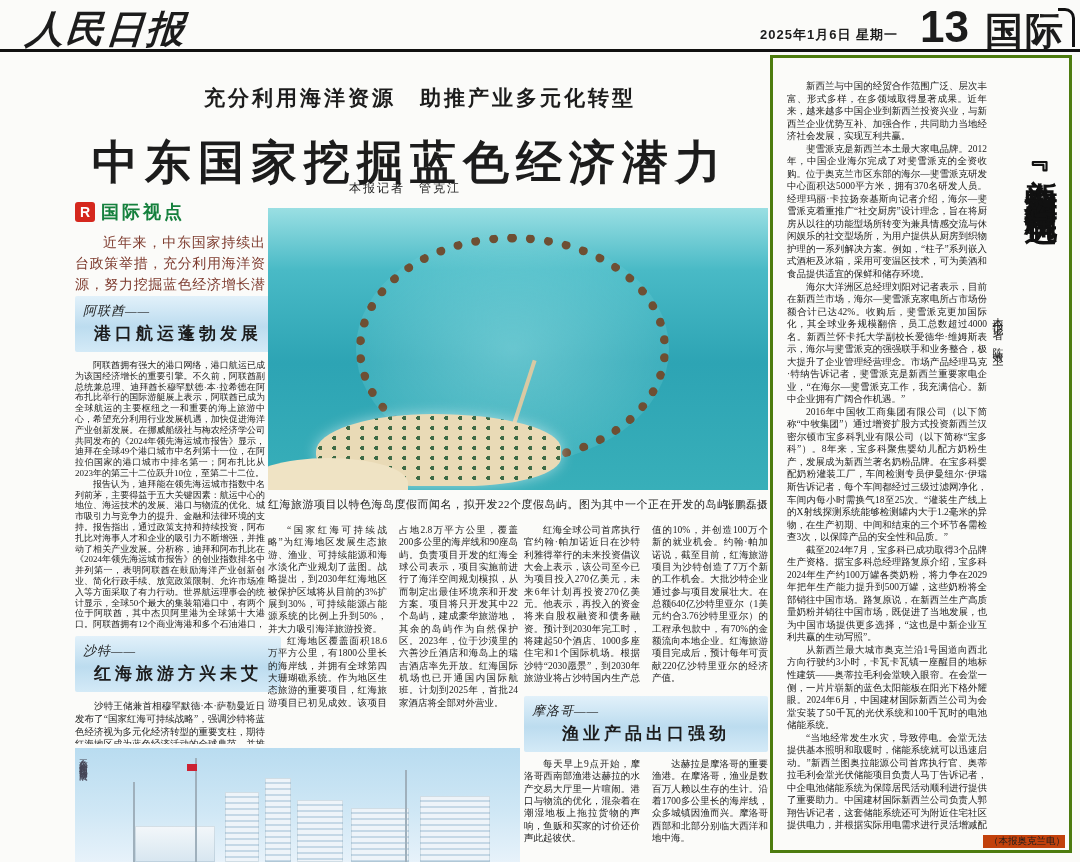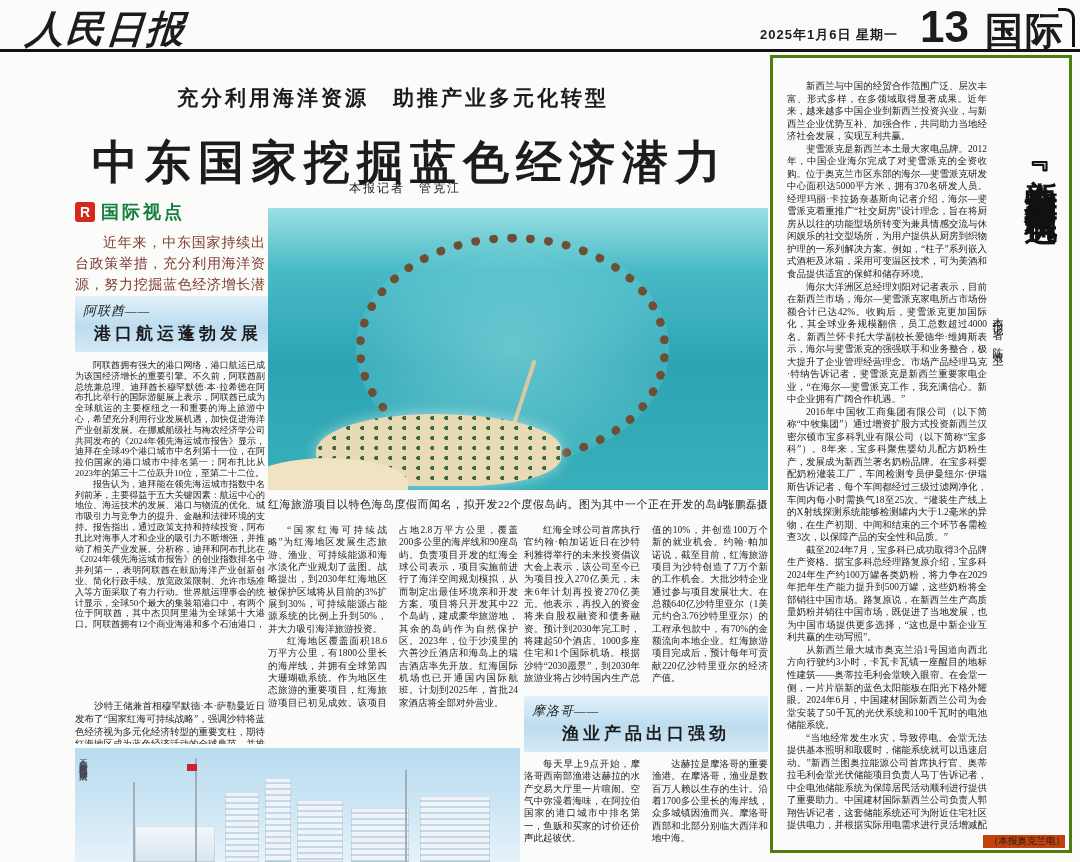--- a/index.html
+++ b/index.html
@@ -9,21 +9,21 @@
   
   #masthead{left:26px;top:4px;font-size:38px;font-weight:bold;font-style:italic;
             font-family:"DejaVu Serif",serif;letter-spacing:2px;transform:skewX(-4deg);}
   #header-rule{left:0;top:49px;width:1080px;height:3px;background:#111;}
   #page-date{left:760px;top:26px;font-size:13px;font-weight:bold;letter-spacing:1px;font-family:"Liberation Sans",sans-serif;}
   #page-number{left:920px;top:2px;font-size:44px;font-weight:bold;font-family:"Liberation Sans",sans-serif;}
   #section-name{left:985px;top:6px;font-size:38px;font-weight:900;font-family:"Liberation Sans",sans-serif;letter-spacing:2px;}
   #corner-bracket{left:1058px;top:8px;width:14px;height:36px;border-top:3px solid #111;
                   border-right:3px solid #111;border-top-right-radius:10px;}
   
-  #kicker{left:63px;top:84px;width:660px;text-align:center;font-size:21px;font-weight:bold;letter-spacing:3px;}
+  #kicker{left:90px;top:84px;width:660px;text-align:center;font-size:21px;font-weight:bold;letter-spacing:3px;}
   #headline{left:60px;top:112px;width:700px;text-align:center;font-size:46px;font-weight:900;
             letter-spacing:7px;font-family:"Liberation Sans",sans-serif;margin-top:20px;}
   #byline-main{left:75px;top:180px;width:660px;text-align:center;font-size:12px;letter-spacing:2px;}
   
   .leftcol{left:75px;width:190px;}
   #viewpoint-badge{top:200px;display:flex;align-items:center;gap:6px;}
   #badge-r{width:20px;height:20px;background:#d5281e;color:#fff;font-weight:bold;font-size:14px;
            display:flex;align-items:center;justify-content:center;border-radius:3px;font-family:"Liberation Sans",sans-serif;}
   #badge-label{color:#15803d;font-size:18px;font-weight:900;letter-spacing:3px;font-family:"Liberation Sans",sans-serif;}
   #viewpoint-intro{top:232px;font-size:14px;line-height:1.5;text-align:justify;color:#7d3a2d;text-indent:2em;}
@@ -101,20 +101,24 @@
 
   <div class="abs leftcol sec-head" id="uae-head">
     <div class="sec-country">阿联酋——</div>
     <div class="sec-title">港口航运蓬勃发展</div>
   </div>
   <div class="abs leftcol" id="uae-body">
     <p>阿联酋拥有强大的港口网络，港口航运已成为该国经济增长的重要引擎。不久前，阿联酋副总统兼总理、迪拜酋长穆罕默德·本·拉希德在阿布扎比举行的国际游艇展上表示，阿联酋已成为全球航运的主要枢纽之一和重要的海上旅游中心，希望充分利用行业发展机遇，加快促进海洋产业创新发展。在挪威船级社与梅农经济学公司共同发布的《2024年领先海运城市报告》显示，迪拜在全球49个港口城市中名列第十一位，在阿拉伯国家的港口城市中排名第一；阿布扎比从2023年的第三十二位跃升10位，至第二十二位。</p>
     <p>报告认为，迪拜能在领先海运城市指数中名列前茅，主要得益于五大关键因素：航运中心的地位、海运技术的发展、港口与物流的优化、城市吸引力与竞争力的提升、金融和法律环境的支持。报告指出，通过政策支持和持续投资，阿布扎比对海事人才和企业的吸引力不断增强，并推动了相关产业发展。分析称，迪拜和阿布扎比在《2024年领先海运城市报告》的创业指数排名中并列第一，表明阿联酋在鼓励海洋产业创新创业、简化行政手续、放宽政策限制、允许市场准入等方面采取了有力行动。世界航运理事会的统计显示，全球50个最大的集装箱港口中，有两个位于阿联酋，其中杰贝阿里港为全球第十大港口。阿联酋拥有12个商业海港和多个石油港口，阿联酋港口占海合会国家集装箱和货物吞吐量的60%左右。根据联合国贸易和发展会议的报告，阿联酋在全球拥有船舶和航运速度最快的经济体中排名靠前，在班轮运输绩效指数中排名第六。</p>
   </div>
 
+  <div class="abs leftcol sec-head" id="saudi-head">
+    <div class="sec-country">沙特——</div>
+    <div class="sec-title">红海旅游方兴未艾</div>
+  </div>
   <div class="abs leftcol" id="saudi-lead">
     <p>沙特王储兼首相穆罕默德·本·萨勒曼近日发布了“国家红海可持续战略”，强调沙特将蓝色经济视为多元化经济转型的重要支柱，期待红海地区成为蓝色经济活动的全球典范，并推动沙特成为“蓝色经济研究、发展和创新的领导者”，实现可持续发展。</p>
   </div>
 
   <div class="abs" id="bottom-photo">
     <div class="bldg win" style="left:150px;top:44px;width:34px;height:70px;"></div>
     <div class="bldg win" style="left:190px;top:30px;width:26px;height:84px;"></div>
     <div class="bldg win" style="left:222px;top:52px;width:46px;height:62px;"></div>
     <div class="bldg win" style="left:276px;top:60px;width:58px;height:54px;"></div>
     <div class="bldg win" style="left:345px;top:48px;width:70px;height:66px;"></div>
@@ -143,21 +147,21 @@
   </div>
   <div class="abs" id="block-b">
     <div id="block-b-top">
       <p>红海全球公司首席执行官约翰·帕加诺近日在沙特利雅得举行的未来投资倡议大会上表示，该公司至今已为项目投入270亿美元，未来6年计划再投资270亿美元。他表示，再投入的资金将来自股权融资和债务融资。预计到2030年完工时，将建起50个酒店、1000多座住宅和1个国际机场。根据沙特“2030愿景”，到2030年旅游业将占沙特国内生产总值的10%，并创造100万个新的就业机会。约翰·帕加诺说，截至目前，红海旅游项目为沙特创造了7万个新的工作机会。大批沙特企业通过参与项目发展壮大。在总额640亿沙特里亚尔（1美元约合3.76沙特里亚尔）的工程承包款中，有70%的金额流向本地企业。红海旅游项目完成后，预计每年可贡献220亿沙特里亚尔的经济产值。</p>
     </div>
     <div class="sec-head" id="morocco-head">
       <div class="sec-country">摩洛哥——</div>
       <div class="sec-title">渔业产品出口强劲</div>
     </div>
     <div id="block-b-bottom">
-      <p>每天早上9点开始，摩洛哥西南部渔港达赫拉的水产交易大厅里一片喧闹。空气中弥漫着海味，在阿拉伯国家的港口城市中排名第一，鱼贩和买家的讨价还价声此起彼伏。</p>
+      <p>每天早上9点开始，摩洛哥西南部渔港达赫拉的水产交易大厅里一片喧闹。港口与物流的优化，混杂着在潮湿地板上拖拉货物的声响，鱼贩和买家的讨价还价声此起彼伏。</p>
       <p>达赫拉是摩洛哥的重要渔港。在摩洛哥，渔业是数百万人赖以生存的生计。沿着1700多公里长的海岸线，众多城镇因渔而兴。摩洛哥西部和北部分别临大西洋和地中海。</p>
     </div>
   </div>
 
   <div class="abs" id="side-box">
     <div id="side-text">
       <p>新西兰与中国的经贸合作范围广泛、层次丰富、形式多样，在多领域取得显著成果。近年来，越来越多中国企业到新西兰投资兴业，与新西兰企业优势互补、加强合作，共同助力当地经济社会发展，实现互利共赢。</p>
       <p>斐雪派克是新西兰本土最大家电品牌。2012年，中国企业海尔完成了对斐雪派克的全资收购。位于奥克兰市区东部的海尔—斐雪派克研发中心面积达5000平方米，拥有370名研发人员。经理玛丽·卡拉扬奈基斯向记者介绍，海尔—斐雪派克着重推广“社交厨房”设计理念，旨在将厨房从以往的功能型场所转变为兼具情感交流与休闲娱乐的社交型场所，为用户提供从厨房到织物护理的一系列解决方案。例如，“柱子”系列嵌入式酒柜及冰箱，采用可变温区技术，可为美酒和食品提供适宜的保鲜和储存环境。</p>
       <p>海尔大洋洲区总经理刘阳对记者表示，目前在新西兰市场，海尔—斐雪派克家电所占市场份额合计已达42%。收购后，斐雪派克更加国际化，其全球业务规模翻倍，员工总数超过4000名。新西兰怀卡托大学副校长爱德华·维姆斯表示，海尔与斐雪派克的强强联手和业务整合，极大提升了企业管理经营理念。市场产品经理马克·特纳告诉记者，斐雪派克是新西兰重要家电企业，“在海尔—斐雪派克工作，我充满信心。新中企业拥有广阔合作机遇。”</p>
       <p>2016年中国牧工商集团有限公司（以下简称“中牧集团”）通过增资扩股方式投资新西兰汉密尔顿市宝多科乳业有限公司（以下简称“宝多科”）。8年来，宝多科聚焦婴幼儿配方奶粉生产，发展成为新西兰著名奶粉品牌。在宝多科婴配奶粉灌装工厂，车间检测专员伊曼纽尔·伊瑞斯告诉记者，每个车间都经过三级过滤网净化，车间内每小时需换气18至25次。“灌装生产线上的X射线探测系统能够检测罐内大于1.2毫米的异物，在生产初期、中间和结束的三个环节各需检查3次，以保障产品的安全性和品质。”</p>

